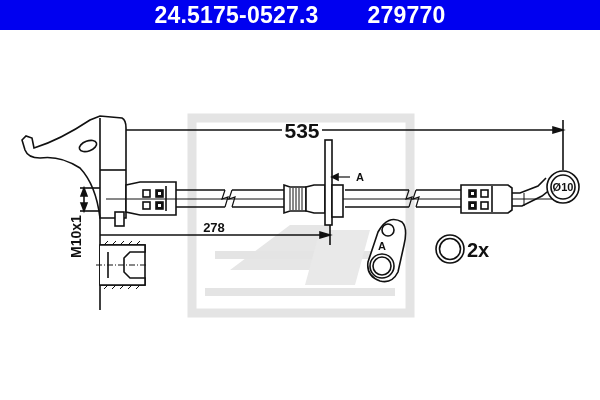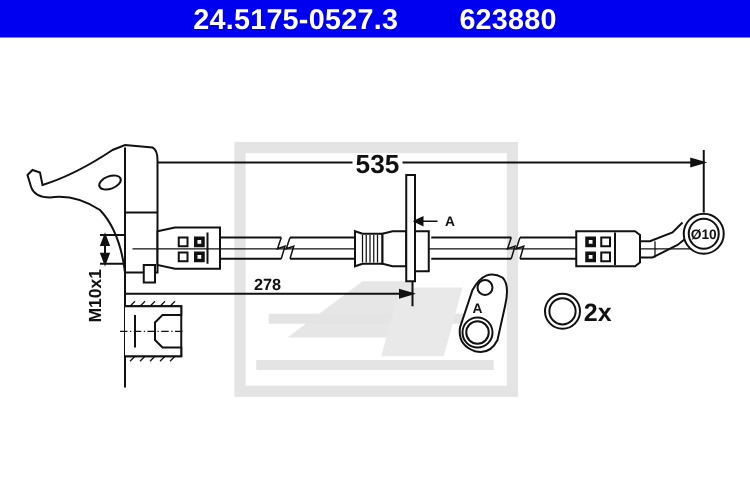--- a/index.html
+++ b/index.html
@@ -12,21 +12,21 @@
   }
   .header .part { margin-right: 34px; }
   .drawing { position: absolute; left: 0; top: 30px; width: 600px; height: 370px; }
   svg text { font-family: "Liberation Sans", sans-serif; font-weight: bold; fill: #111; }
 </style>
 </head>
 <body>
 
 <div class="header">
   <span class="part">24.5175-0527.3</span>
-  <span class="ref">623880</span>
+  <span class="ref">279770</span>
 </div>
 
 <svg class="drawing" width="600" height="370" viewBox="0 30 600 370" xmlns="http://www.w3.org/2000/svg">
 
   <g fill="none" stroke="#e4e4e4">
     <rect x="192" y="118" width="218" height="195" stroke-width="9"></rect>
     <path d="M230 270 L290 225 L330 225 L320 270 Z" fill="#e6e6e6" stroke="none"></path>
     <path d="M215 255 L400 255" stroke-width="8"></path>
     <path d="M205 292 L395 292" stroke-width="8"></path>
     <path d="M320 230 L370 230 L355 285 L305 285 Z" fill="#e9e9e9" stroke="none"></path>

